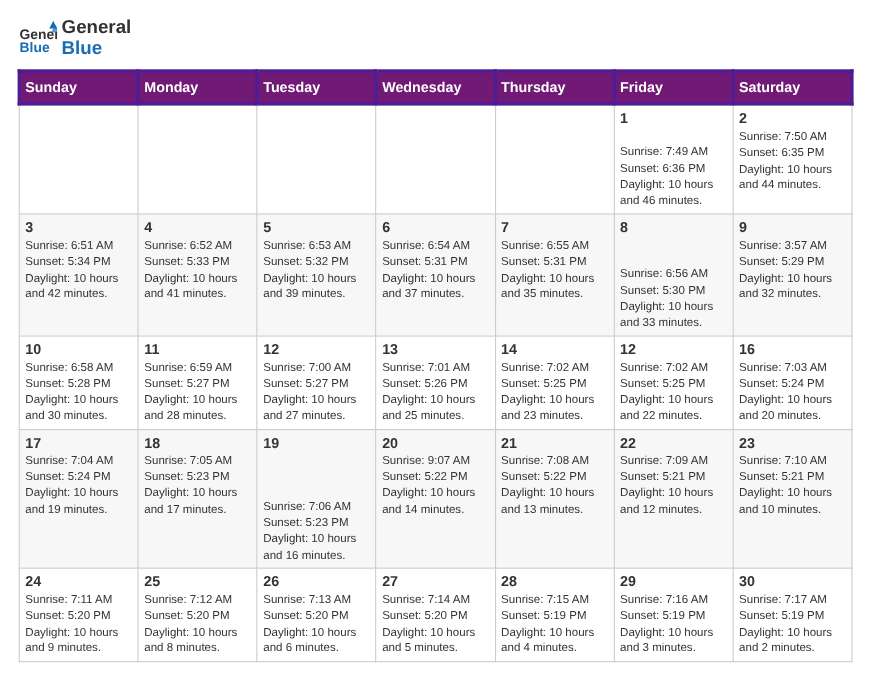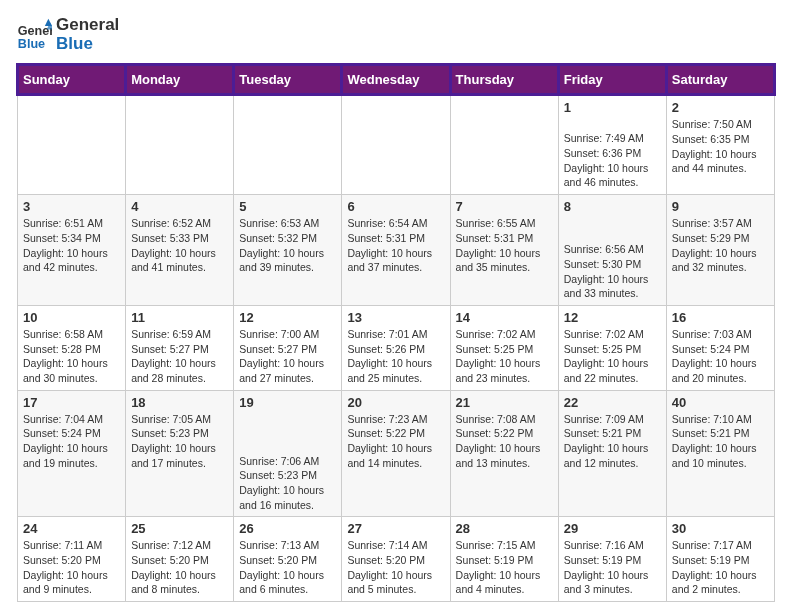--- a/index.html
+++ b/index.html
@@ -252,41 +252,41 @@
         </td>
         <td>
           <span class="day-number">19</span>
           <div class="day-info" style="white-space: pre-line; margin-top: 44px;">Sunrise: 7:06 AM
 Sunset: 5:23 PM
 Daylight: 10 hours
 and 16 minutes.</div>
         </td>
         <td>
           <span class="day-number">20</span>
-          <div class="day-info" style="white-space: pre-line;">Sunrise: 7:23 AM
+          <div class="day-info" style="white-space: pre-line;">Sunrise: 9:07 AM
 Sunset: 5:22 PM
 Daylight: 10 hours
 and 14 minutes.</div>
         </td>
         <td>
           <span class="day-number">21</span>
           <div class="day-info" style="white-space: pre-line;">Sunrise: 7:08 AM
 Sunset: 5:22 PM
 Daylight: 10 hours
 and 13 minutes.</div>
         </td>
         <td>
           <span class="day-number">22</span>
           <div class="day-info" style="white-space: pre-line;">Sunrise: 7:09 AM
 Sunset: 5:21 PM
 Daylight: 10 hours
 and 12 minutes.</div>
         </td>
         <td>
-          <span class="day-number">40</span>
+          <span class="day-number">23</span>
           <div class="day-info" style="white-space: pre-line;">Sunrise: 7:10 AM
 Sunset: 5:21 PM
 Daylight: 10 hours
 and 10 minutes.</div>
         </td>
       </tr>
       <tr>
         <td>
           <span class="day-number">24</span>
           <div class="day-info" style="white-space: pre-line;">Sunrise: 7:11 AM

